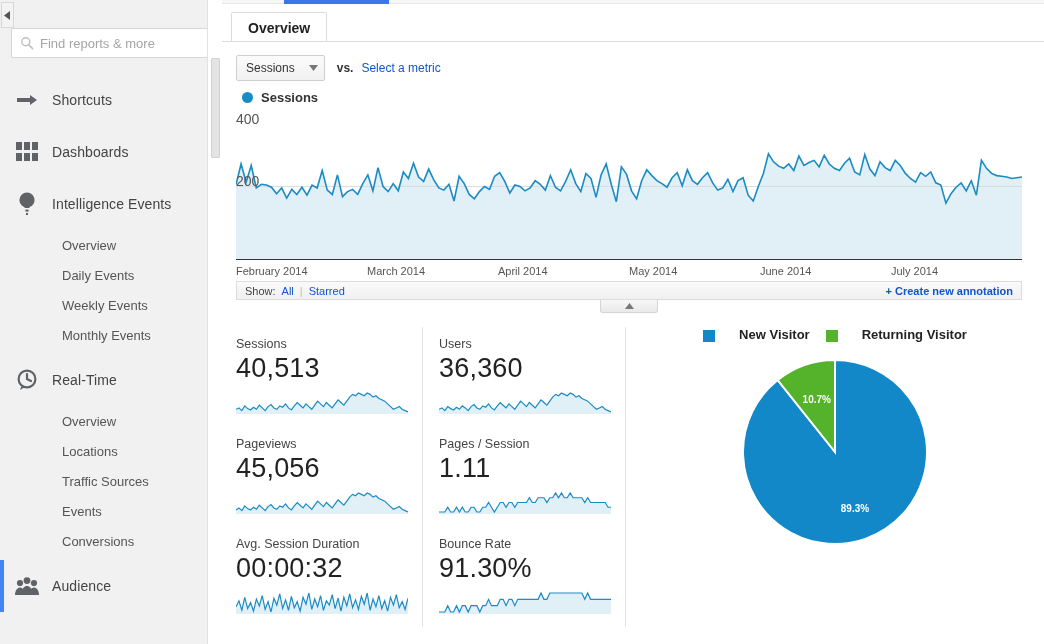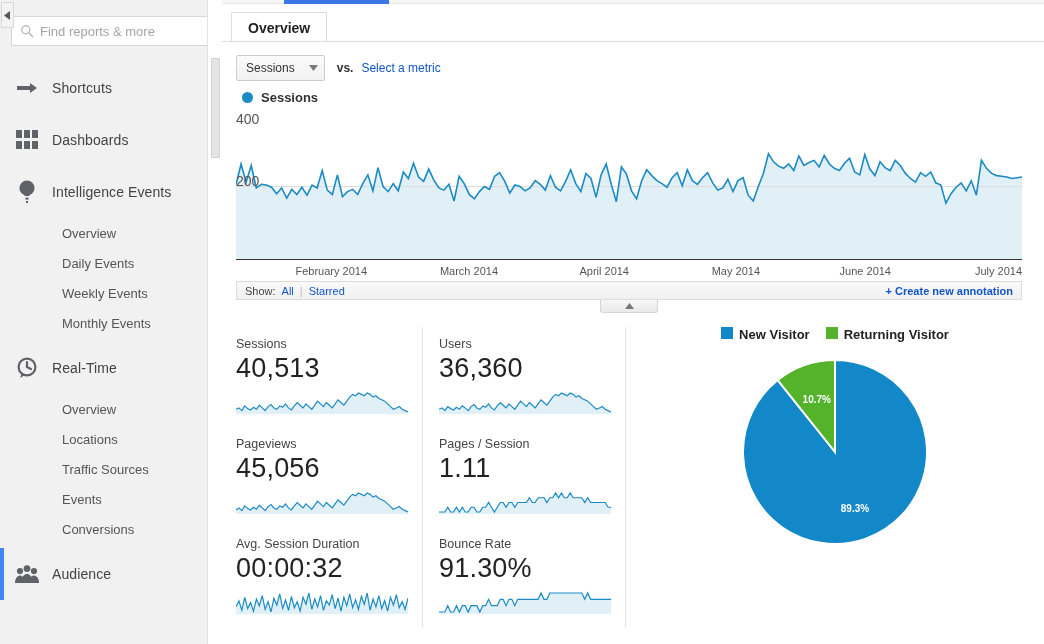--- a/index.html
+++ b/index.html
@@ -9,21 +9,21 @@
     background: #fff; overflow: hidden;
     -webkit-font-smoothing: antialiased;
   }
   .app { display: flex; width: 1044px; height: 644px; position: relative; }
 
   
   .sidebar {
     width: 222px; height: 644px; background: #f1f1f1;
     position: relative; flex: 0 0 222px; overflow: hidden;
   }
-  .search-wrap { padding: 16px 11px 0 11px; }
+  .search-wrap { padding: 28px 11px 0 11px; }
   .search-box {
     height: 30px; background: #fff; border: 1px solid #d6d6d6;
     display: flex; align-items: center; padding: 0 8px; border-radius: 1px;
   }
   .search-icon { width: 14px; height: 14px; flex: 0 0 14px; margin-right: 6px; opacity: .55; }
   .search-input {
     border: 0; outline: 0; background: transparent; flex: 1;
     font-family: "Liberation Sans", sans-serif; font-size: 13px; color: #555;
   }
   .search-input::placeholder { color: #a5a5a5; }
@@ -115,21 +115,21 @@
   .chart-svg { display: block; width: 100%; height: 148px; }
   .ylab {
     position: absolute; left: 0; font-size: 14px; color: #555;
     background: transparent; pointer-events: none;
   }
   .ylab-400 { top: 0px; }
   .ylab-200 { top: 62px; }
 
   .xaxis { display: flex; height: 22px; align-items: center;
            border-top: 1px solid #333; }
-  .xtick { font-size: 11px; color: #555; text-align: right; flex: 1; }
+  .xtick { font-size: 11px; color: #555; text-align: left; flex: 1; }
 
   .annobar {
     height: 19px; display: flex; align-items: center; padding: 2px 8px;
     background: linear-gradient(#fafafa,#f0f0f0);
     border: 1px solid #dcdcdc; font-size: 11px; color: #444;
   }
   .annobar .sep { color: #bbb; margin: 0 6px; }
   .annobar .alink { color: #1155cc; cursor: pointer; }
   .anno-right { margin-left: auto; font-weight: bold; color: #1155cc; cursor: pointer; }
   .anno-handle {
@@ -146,21 +146,21 @@
   .card { flex: 1; padding: 10px 14px 0 0; position: relative; }
   .card + .card { padding-left: 16px; border-left: 1px solid #e2e2e2; }
   .card-title { font-size: 12.5px; color: #444; }
   .card-value { font-size: 27px; color: #222; letter-spacing: .2px;
                 line-height: 1.28; font-weight: normal; }
   .spark { display: block; width: 100%; height: 26px; margin-top: 2px; }
 
   .pie-col { flex: 1; position: relative; padding-top: 0; }
   .pie-legend { display: flex; align-items: center; justify-content: center;
                 gap: 16px; margin-bottom: 14px; }
-  .pie-legend-item { display: flex; align-items: flex-start; gap: 6px; }
+  .pie-legend-item { display: flex; align-items: flex-end; gap: 24px; }
   .legend-sq { width: 12px; height: 12px; }
   .pie-legend-label { font-size: 13px; font-weight: bold; color: #222; }
   .pie-wrap { display: flex; justify-content: center; }
   .pie-pct { font-size: 10px; fill: #fff; font-weight: bold;
              font-family: "Liberation Sans", sans-serif; }
 </style>
 </head>
 <body>
 
 <div class="app">

